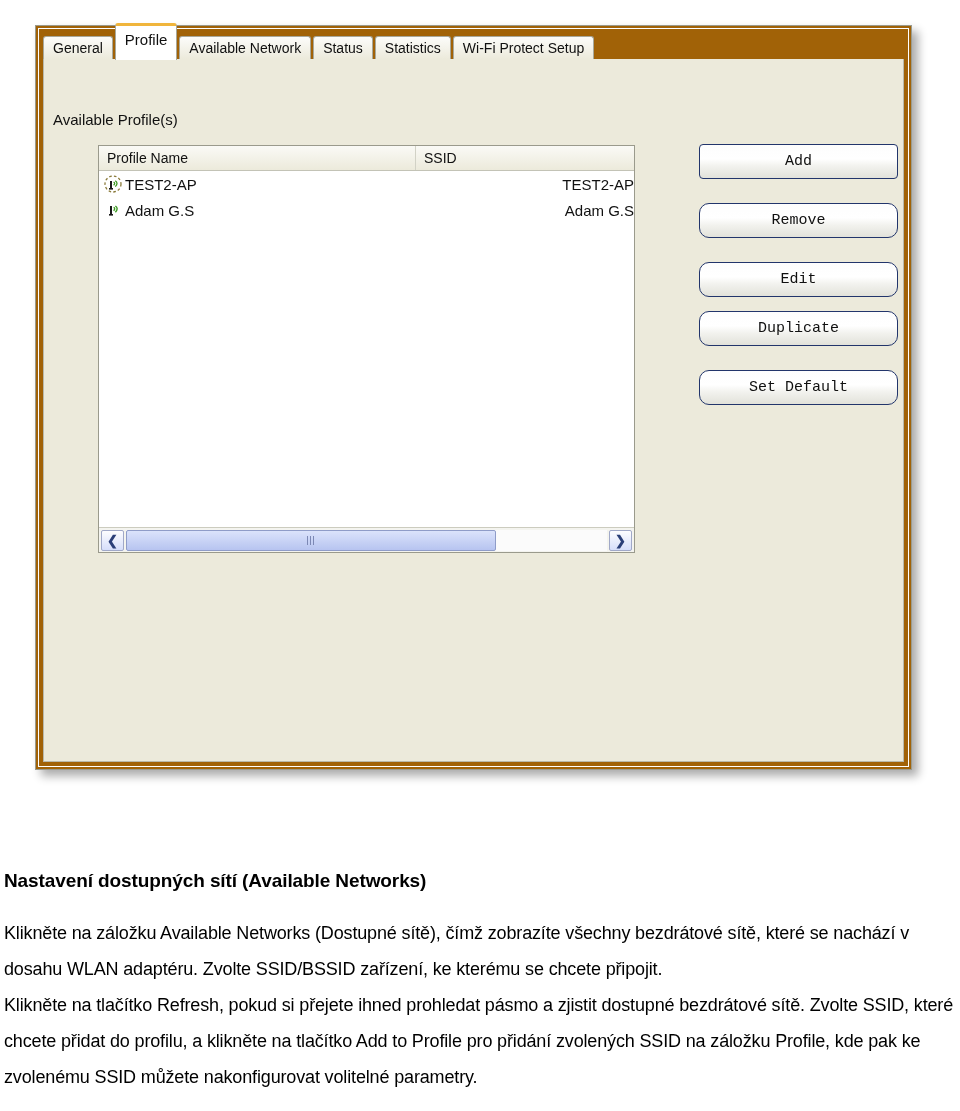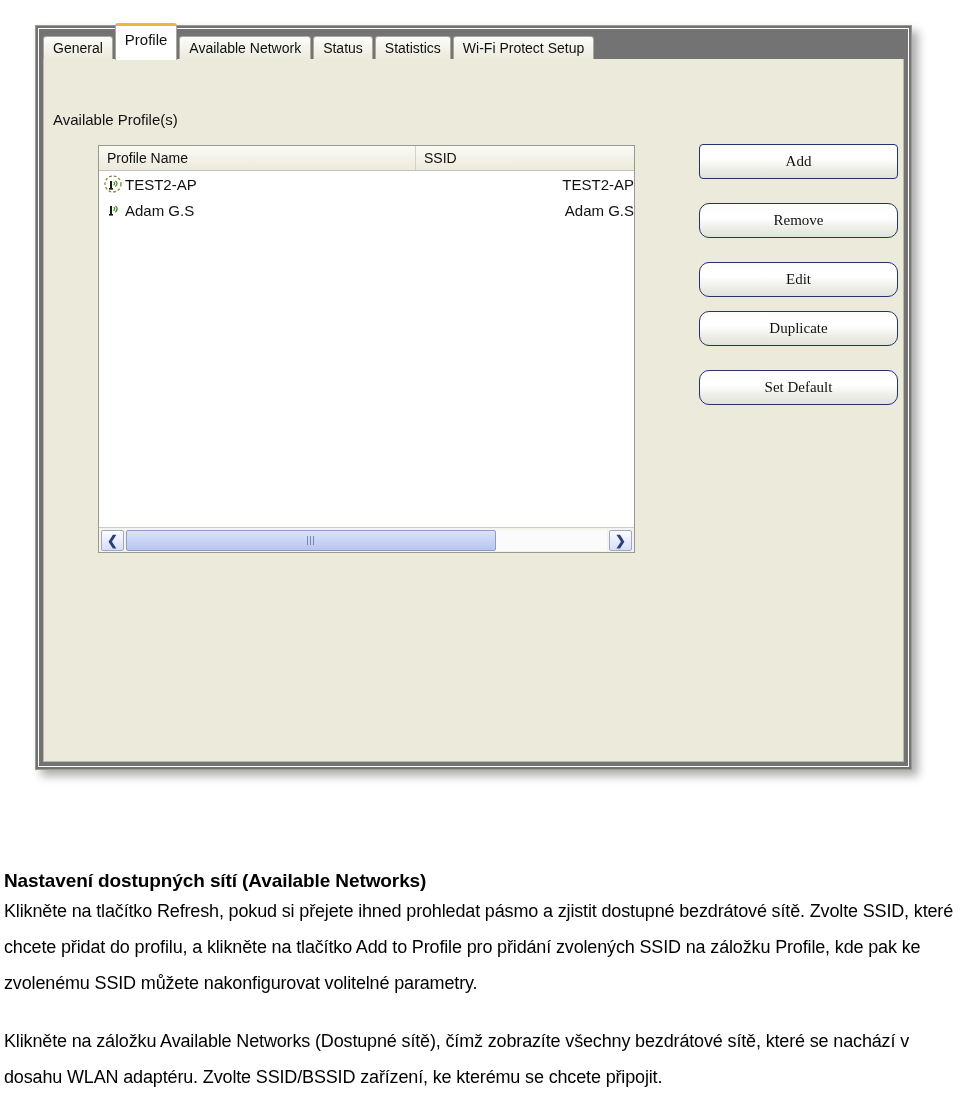--- a/index.html
+++ b/index.html
@@ -22,21 +22,21 @@
     width: 960px;
     height: 812px;
   }
 
   .app-window {
     position: absolute;
     left: 35px;
     top: 25px;
     width: 877px;
     height: 745px;
-    background: #737373;
+    background: #a16207;
     border: 1px solid #9b9b8e;
     box-shadow: 6px 6px 9px rgba(0,0,0,0.33);
     box-sizing: border-box;
   }
   .win-inner-bevel {
     position: absolute;
     left: 2px; top: 2px; right: 2px; bottom: 2px;
     border: 1px solid #ffffff;
     box-sizing: border-box;
     pointer-events: none;
@@ -244,21 +244,21 @@
     background: linear-gradient(#fdfdfd, #ffffff 42%, #f2f2ee 64%, #e2e2da);
     border: 1px solid #22356b;
     border-radius: 4px;
     box-sizing: border-box;
     font-size: 15px;
     color: #101010;
     display: flex;
     align-items: center;
     justify-content: center;
     cursor: pointer;
-    font-family: Liberation Serif, serif;
+    font-family: Liberation Mono, monospace;
   }
   .xp-button + .xp-button { margin-top: 24px; border-radius: 10px; }
   .xp-button.gap-big { margin-top: 14px; }
 
   
   .doc {
     position: absolute;
     left: 0;
     top: 812px;
     width: 960px;
@@ -363,15 +363,15 @@
         <div class="xp-button gap-big">Duplicate</div>
         <div class="xp-button">Set Default</div>
       </div>
 
     </div>
   </div>
 </div>
 
 <div class="doc">
   <h2 class="doc-heading">Nastavení dostupných sítí (Available Networks)</h2>
+  <p class="doc-para">Klikněte na záložku Available Networks (Dostupné sítě), čímž zobrazíte všechny bezdrátové sítě, které se nachází v dosahu WLAN adaptéru. Zvolte SSID/BSSID zařízení, ke kterému se chcete připojit.</p>
   <p class="doc-para tight">Klikněte na tlačítko Refresh, pokud si přejete ihned prohledat pásmo a zjistit dostupné bezdrátové sítě. Zvolte SSID, které chcete přidat do profilu, a klikněte na tlačítko Add to Profile pro přidání zvolených SSID na záložku Profile, kde pak ke zvolenému SSID můžete nakonfigurovat volitelné parametry.</p>
-  <p class="doc-para">Klikněte na záložku Available Networks (Dostupné sítě), čímž zobrazíte všechny bezdrátové sítě, které se nachází v dosahu WLAN adaptéru. Zvolte SSID/BSSID zařízení, ke kterému se chcete připojit.</p>
 </div>
 
 </body></html>

